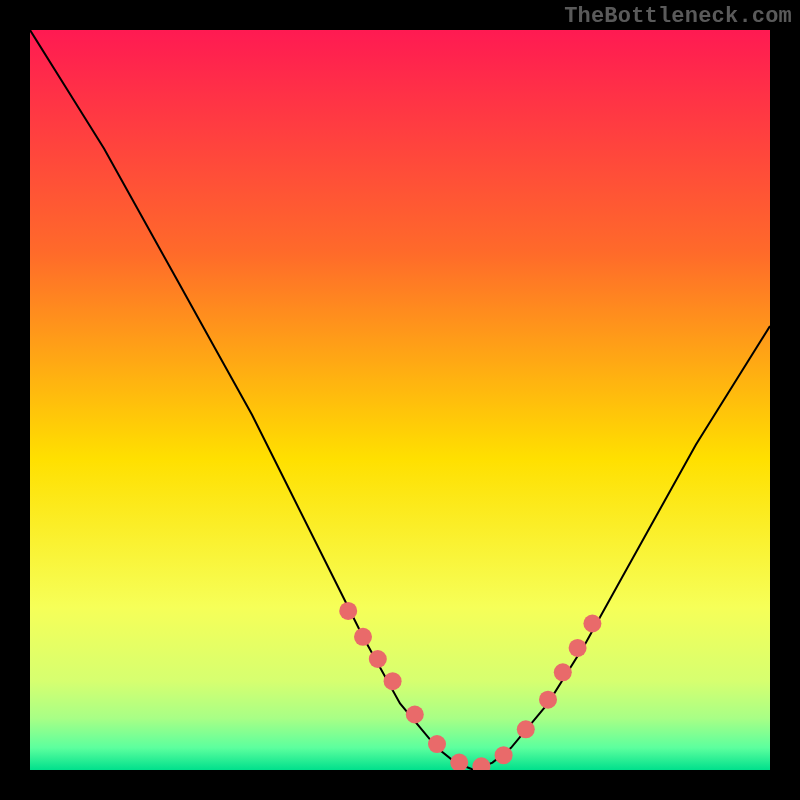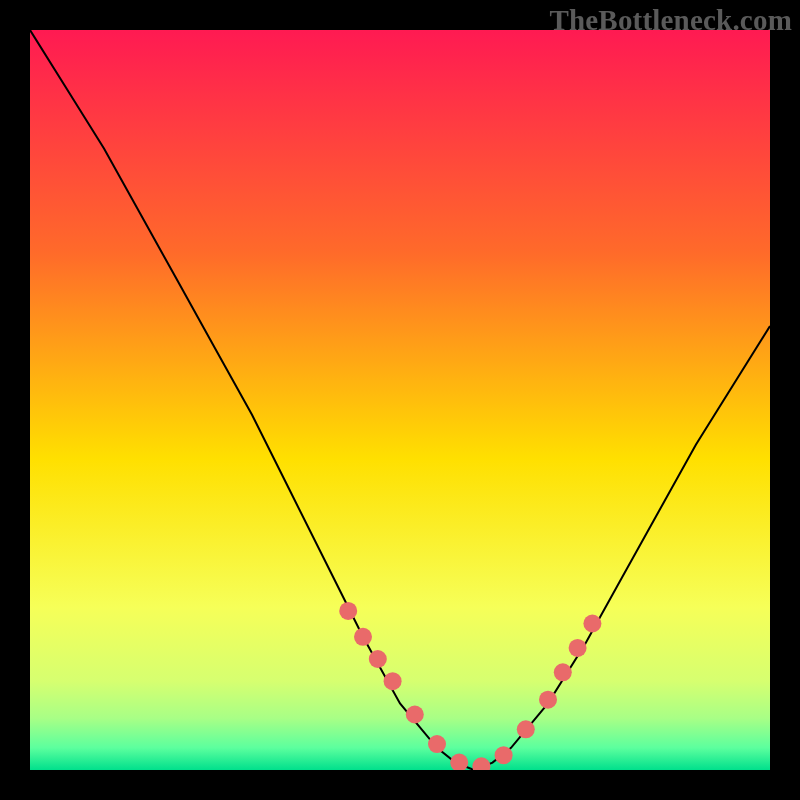--- a/index.html
+++ b/index.html
@@ -22,22 +22,22 @@
     position: absolute;
     left: 0;
     top: 0;
     width: 740px;
     height: 740px;
   }
   .watermark {
     position: absolute;
     top: 4px;
     right: 8px;
-    font-family: Liberation Serif, serif;
-    font-size: 29px;
+    font-family: Liberation Mono, monospace;
+    font-size: 22px;
     font-weight: 600;
     color: #5a5a5a;
     letter-spacing: 0.2px;
     margin-left: 32px;
   }
 </style>
 </head>
 <body>
 
 <div class="frame">

